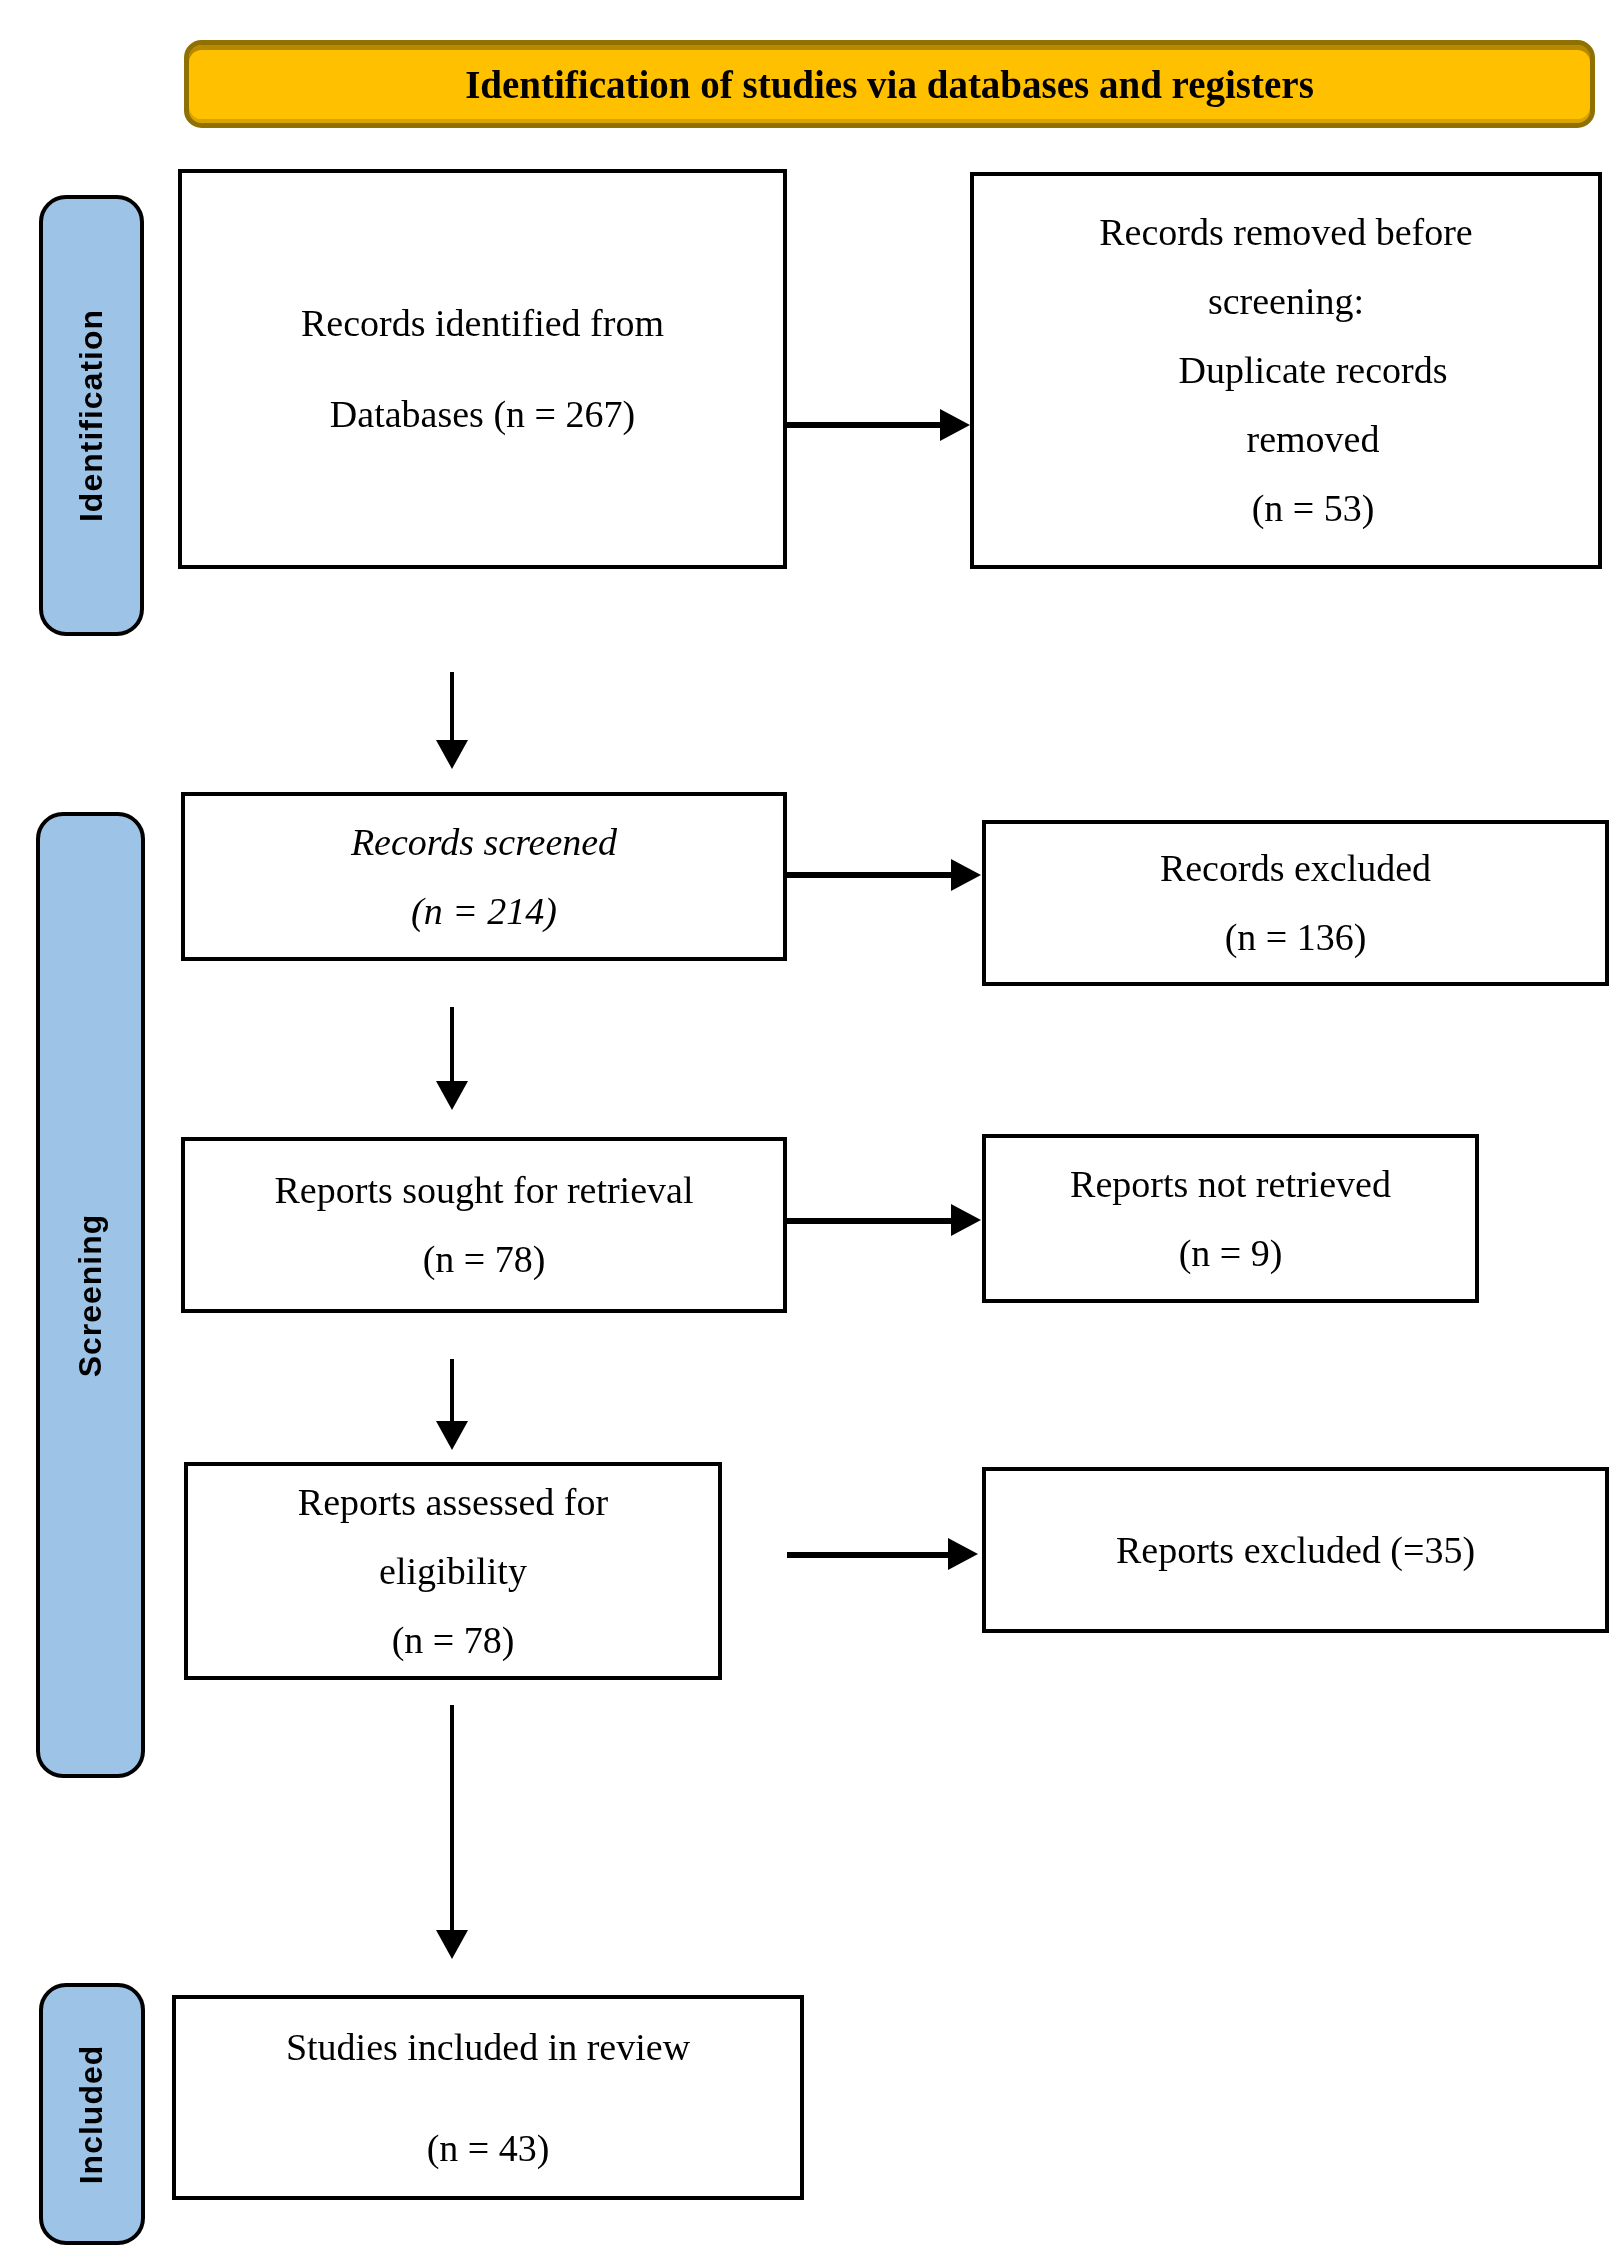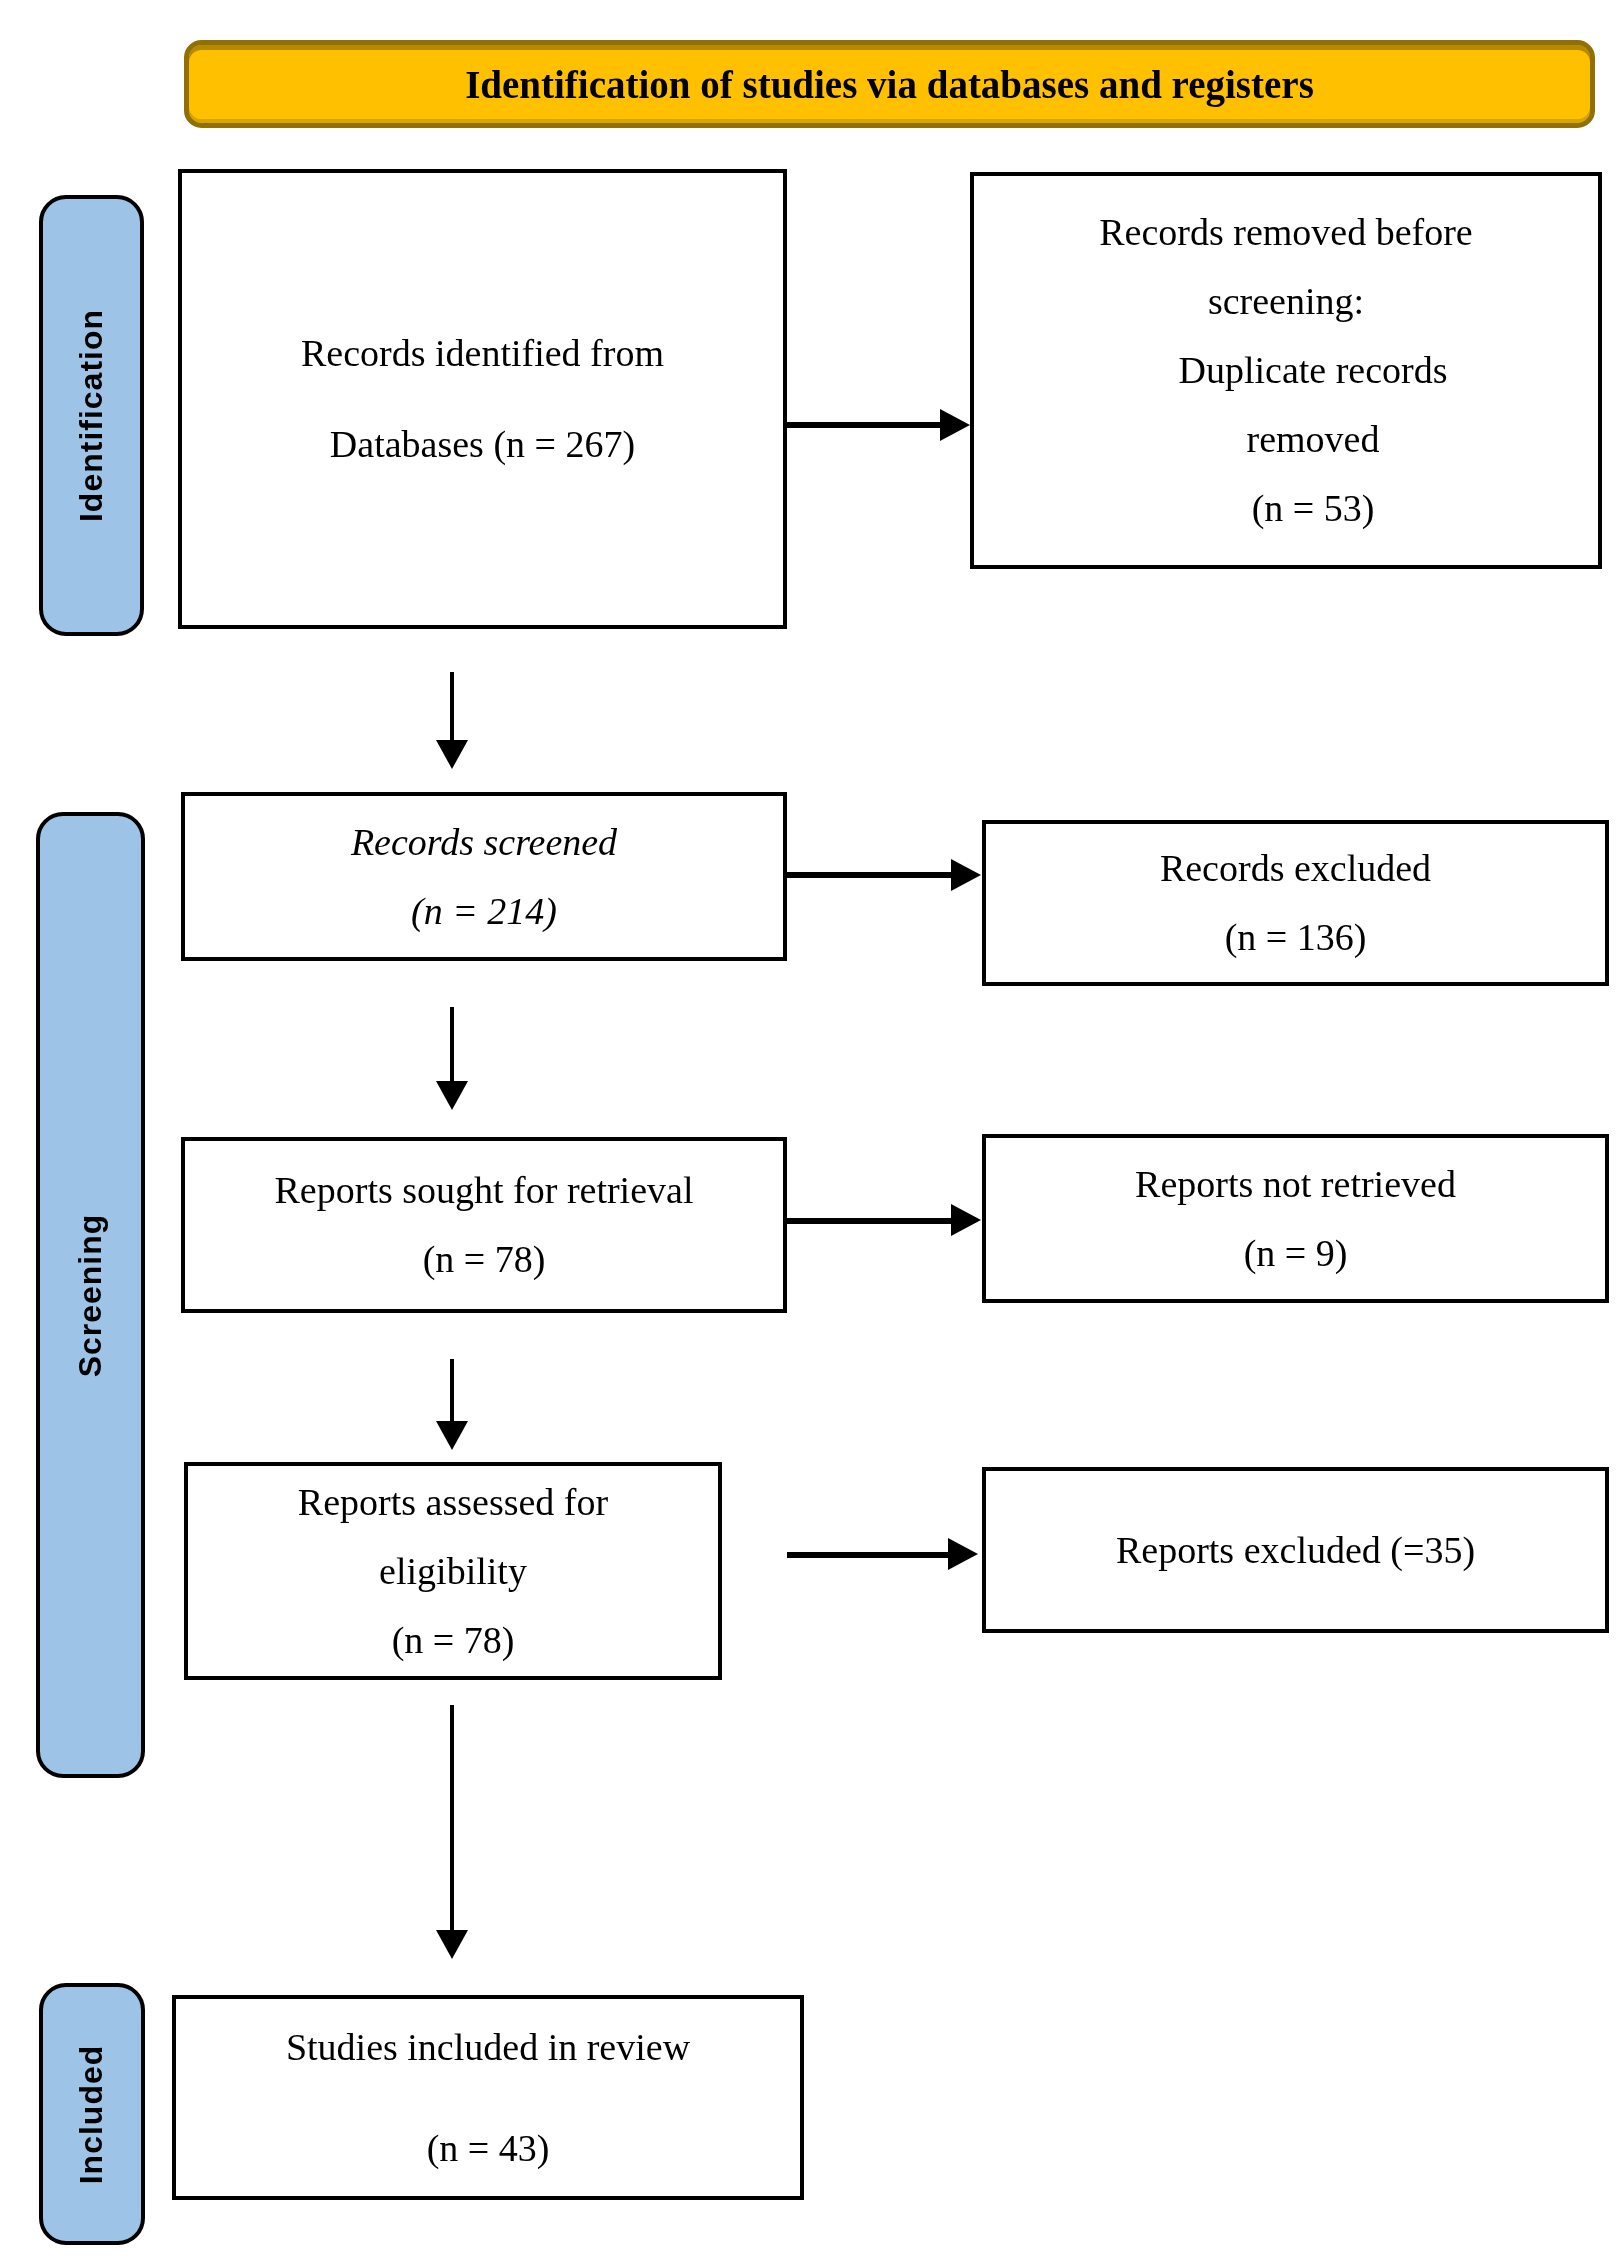--- a/index.html
+++ b/index.html
@@ -64,21 +64,21 @@
   <div class="stagebar" style="left:39px;top:195px;width:105px;height:441px;">
     <span>Identification</span>
   </div>
   <div class="stagebar" style="left:36px;top:812px;width:109px;height:966px;">
     <span>Screening</span>
   </div>
   <div class="stagebar" style="left:39px;top:1983px;width:106px;height:262px;">
     <span>Included</span>
   </div>
 
-  <div class="flowbox" style="left:178px;top:169px;width:609px;height:460px;gap:22px;">
+  <div class="flowbox" style="left:178px;top:169px;width:609px;height:400px;gap:22px;">
     <div class="line">Records identified from</div>
     <div class="line">Databases (n = 267)</div>
   </div>
   <div class="flowbox" style="left:970px;top:172px;width:632px;height:397px;">
     <div class="line">Records removed before</div>
     <div class="line">screening:</div>
     <div class="line indent">Duplicate records</div>
     <div class="line indent">removed</div>
     <div class="line indent">(n = 53)</div>
   </div>
@@ -89,21 +89,21 @@
   </div>
   <div class="flowbox" style="left:982px;top:820px;width:627px;height:166px;">
     <div class="line">Records excluded</div>
     <div class="line">(n = 136)</div>
   </div>
 
   <div class="flowbox" style="left:181px;top:1137px;width:606px;height:176px;text-align:right;">
     <div class="line">Reports sought for retrieval</div>
     <div class="line">(n = 78)</div>
   </div>
-  <div class="flowbox" style="left:982px;top:1134px;width:627px;height:169px;">
+  <div class="flowbox" style="left:982px;top:1134px;width:497px;height:169px;">
     <div class="line">Reports not retrieved</div>
     <div class="line">(n = 9)</div>
   </div>
 
   <div class="flowbox" style="left:184px;top:1462px;width:538px;height:218px;align-items:center;">
     <div class="line">Reports assessed for</div>
     <div class="line">eligibility</div>
     <div class="line">(n = 78)</div>
   </div>
   <div class="flowbox" style="left:982px;top:1467px;width:627px;height:166px;">

